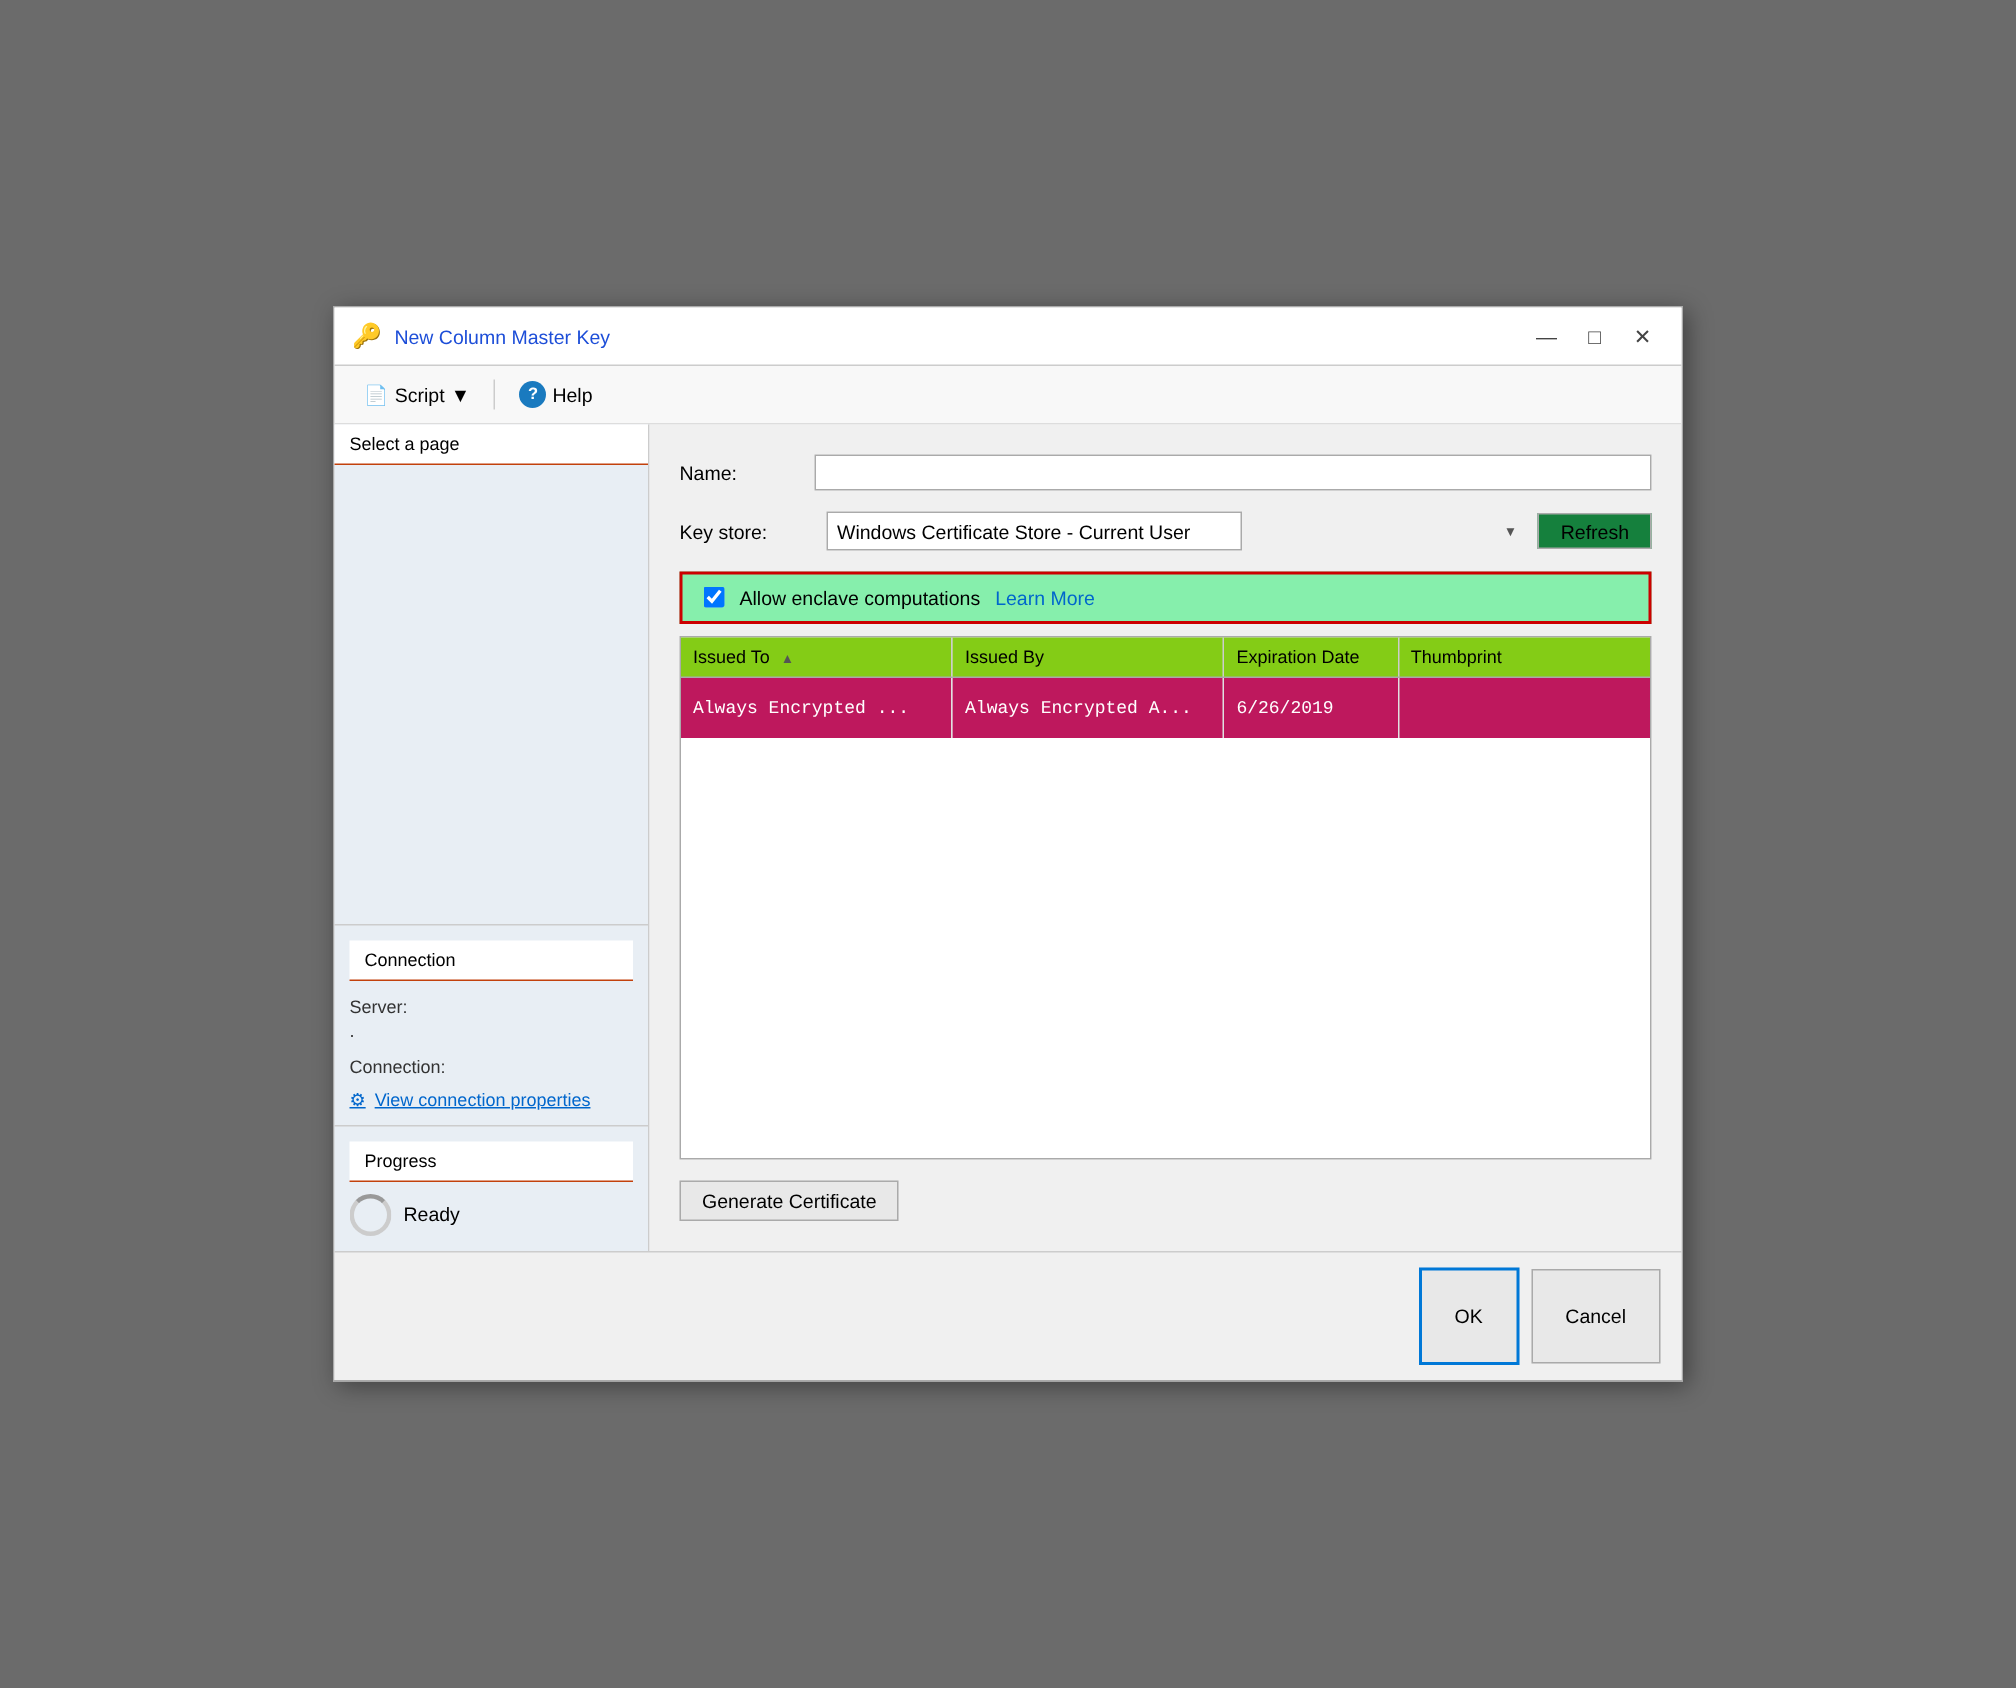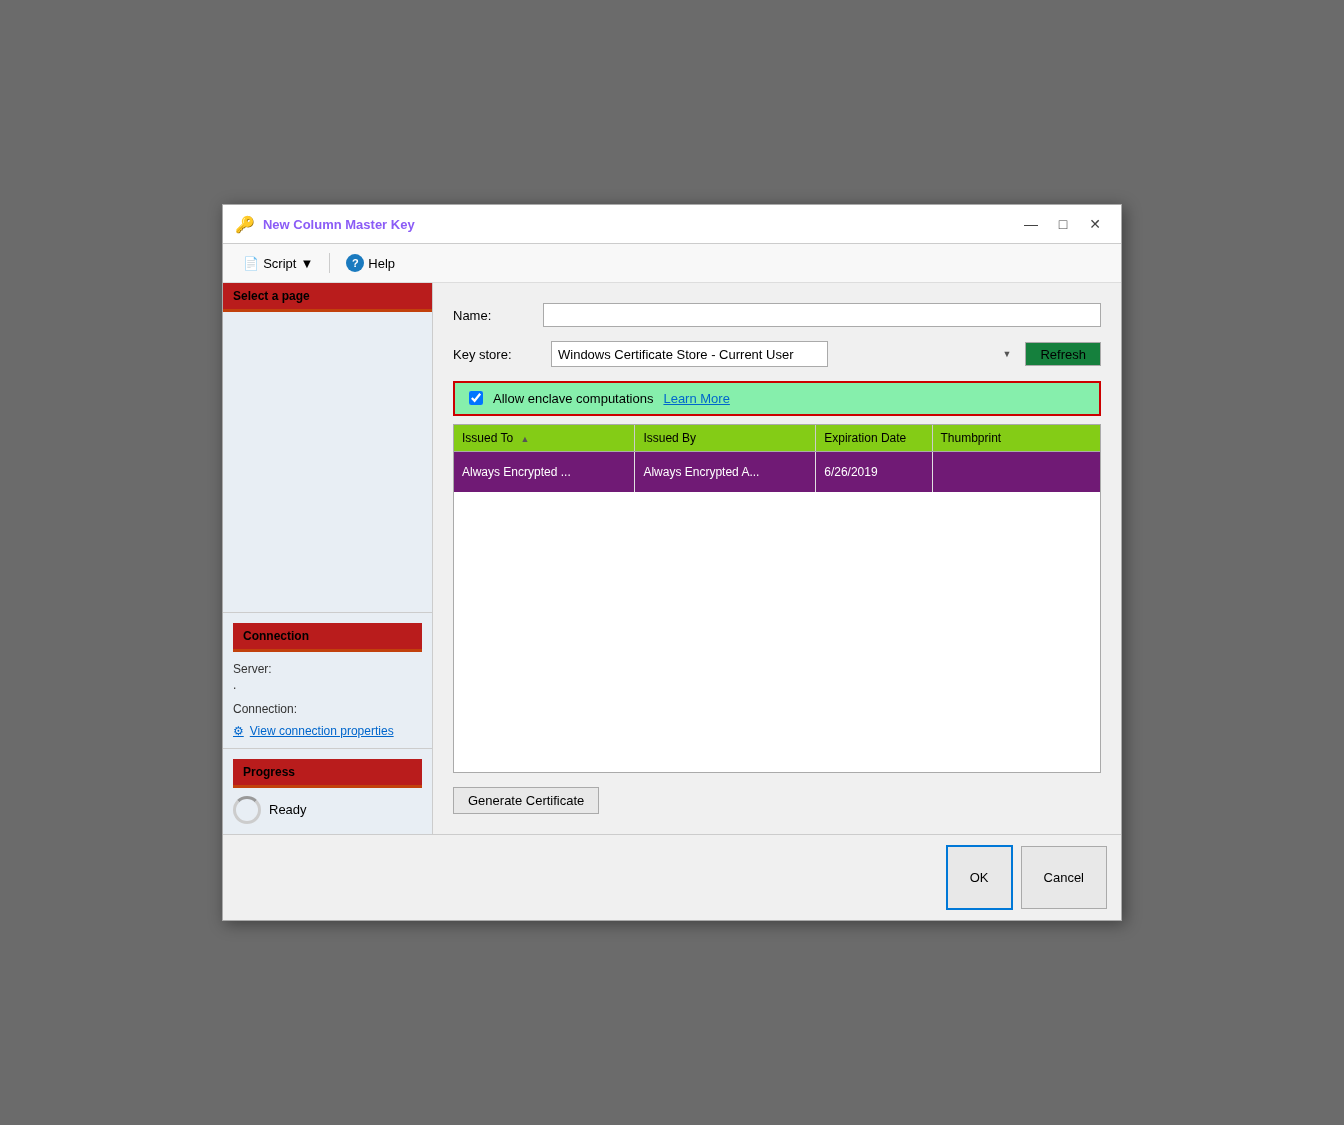--- a/index.html
+++ b/index.html
@@ -32,22 +32,22 @@
       display: flex;
       align-items: center;
       gap: 8px;
     }
     .title-icon {
       font-size: 16px;
       color: #444;
     }
     .title-text {
       font-size: 13px;
-      font-weight: bold;
-      color: #8b5cf6;
+      font-weight: normal;
+      color: #1d4ed8;
     }
     .title-bar-buttons {
       display: flex;
       gap: 4px;
     }
     .title-btn {
       width: 28px;
       height: 22px;
       background: none;
       border: none;
@@ -103,26 +103,26 @@
     }
 
     .sidebar {
       width: 210px;
       background: #e8eef4;
       border-right: 1px solid #ccc;
       display: flex;
       flex-direction: column;
     }
     .sidebar-section-header {
-      background: #b91c1c;
+      background: #ffffff;
       padding: 6px 10px;
-      font-weight: bold;
+      font-weight: normal;
       font-size: 12px;
       color: #000;
-      border-bottom: 3px solid #c2410c;
+      border-bottom: 1px solid #c2410c;
     }
     .sidebar-content {
       padding: 10px;
       flex: 1;
     }
     .sidebar-bottom {
       border-top: 1px solid #ccc;
     }
     .connection-section {
       padding: 10px;
@@ -241,21 +241,20 @@
       width: 14px;
       height: 14px;
       cursor: pointer;
     }
     .enclave-text {
       font-size: 13px;
       color: #000;
     }
     .learn-more-link {
       color: #0066cc;
-      text-decoration: underline;
       cursor: pointer;
       font-size: 13px;
     }
 
     .cert-table-container {
       border: 1px solid #aaa;
       background: #fff;
       margin-bottom: 14px;
     }
     .cert-table {
@@ -274,22 +273,23 @@
       user-select: none;
     }
     .cert-table th:last-child { border-right: none; margin-top: 31px; }
     .cert-table td {
       padding: 5px 8px;
       font-size: 12px;
       border-right: 1px solid #e0e0e0;
     }
     .cert-table td:last-child { border-right: none; }
     .cert-table tr.selected td {
-      background: #701a75;
+      background: #be185d;
       color: #fff;
+      font-family: Liberation Mono, monospace;
     }
     .sort-arrow {
       font-size: 9px;
       margin-left: 4px;
       color: #555;
     }
     .cert-table-body {
       height: 320px;
     }
     .th-issued-to { width: 28%; }

